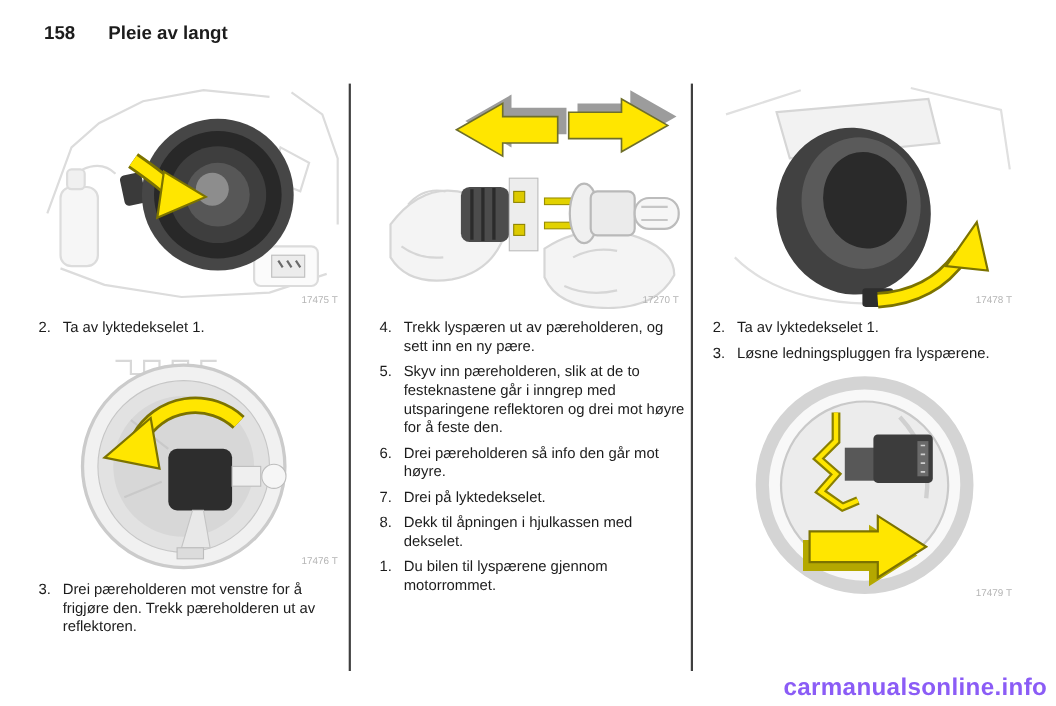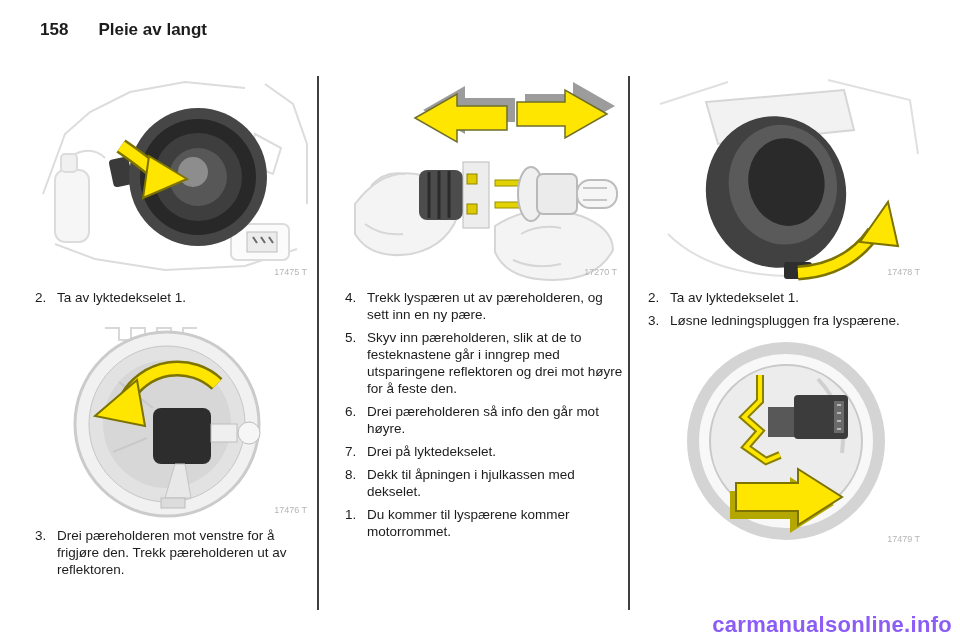--- a/index.html
+++ b/index.html
@@ -164,21 +164,21 @@
       </div>
       <div class="step">
         <span class="num">8.</span>
         <span class="txt">Dekk til åpningen i hjulkassen med dekselet.</span>
       </div>
     </div>
 
 
     <div class="step">
       <span class="num">1.</span>
-      <span class="txt">Du kommer til lyspærene kommer motorrommet.</span>
+      <span class="txt">Du bilen til lyspærene gjennom motorrommet.</span>
     </div>
   </section>
 
   <div class="vsep s2"></div>
 
   <section class="col">
     <figure class="fig">
       <svg width="280" height="207" viewBox="0 0 280 207">
         <g stroke="#e0e0e0" stroke-width="2" fill="none">
           <path d="M12,30 L80,8"></path>

